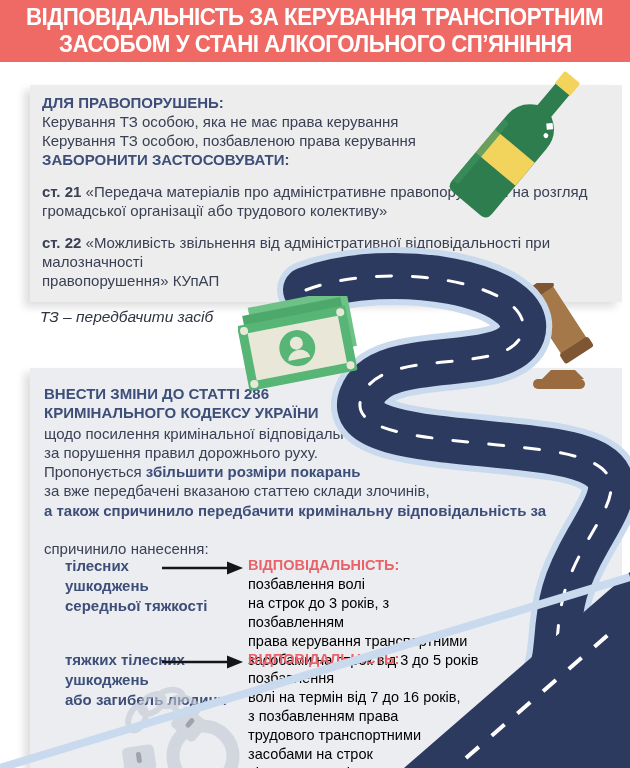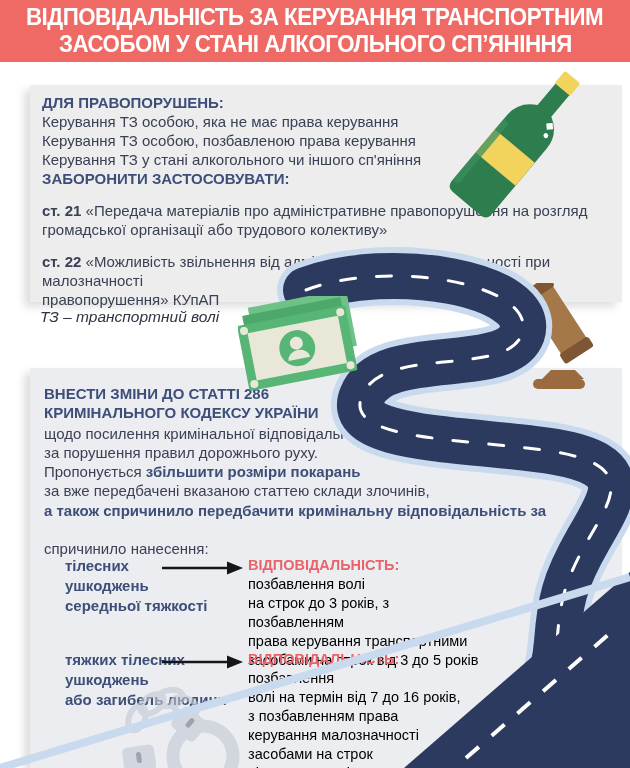--- a/index.html
+++ b/index.html
@@ -125,33 +125,32 @@
       <rect x="-16" y="-12" width="32" height="26" rx="5" fill="#c3cad4"></rect>
       <rect x="-2.5" y="-6" width="5" height="11" rx="2.5" fill="#6b7280"></rect>
     </g>
     <circle cx="50" cy="132" r="28" fill="none" stroke="#c3cad4" stroke-width="13"></circle>
   </svg>
 
   <div class="panel panel1">
     <div class="t navy">ДЛЯ ПРАВОПОРУШЕНЬ:</div>
     <div class="t">Керування ТЗ особою, яка не має права керування</div>
     <div class="t">Керування ТЗ особою, позбавленою права керування</div>
-    <div class="t">Керування ТЗ у стані алкогольного чи іншого сп'яніння</div>
     <div class="t navy">ЗАБОРОНИТИ ЗАСТОСОВУВАТИ:</div>
     <div class="art">
       <div class="t"><span class="b">ст. 21</span><span> «Передача матеріалів про адміністративне правопорушення на розгляд</span></div>
       <div class="t">громадської організації або трудового колективу»</div>
     </div>
     <div class="art">
       <div class="t"><span class="b">ст. 22</span><span> «Можливість звільнення від адміністративної відповідальності при малозначності</span></div>
       <div class="t">правопорушення» КУпАП</div>
     </div>
   </div>
 
-  <div class="note">ТЗ – транспортний волі</div>
+  <div class="note">ТЗ – передбачити засіб</div>
 
   <div class="panel panel2">
     <div class="p2-line t navy" style="top:16px;">ВНЕСТИ ЗМІНИ ДО СТАТТІ 286</div>
     <div class="p2-line t navy" style="top:35px;">КРИМІНАЛЬНОГО КОДЕКСУ УКРАЇНИ</div>
     <div class="p2-line t" style="top:56px;">щодо посилення кримінальної відповідальності</div>
     <div class="p2-line t" style="top:75px;">за порушення правил дорожнього руху.</div>
     <div class="p2-line t" style="top:94px;"><span>Пропонується </span><span class="navy">збільшити розміри покарань</span></div>
     <div class="p2-line t" style="top:113px;">за вже передбачені вказаною статтею склади злочинів,</div>
     <div class="p2-line t navy" style="top:133px;">а також спричинило передбачити кримінальну відповідальність за</div>
     <div class="p2-line t" style="top:171px;">спричинило нанесення:</div>
@@ -185,20 +184,20 @@
       <div class="arrow-wrap">
         <svg width="82" height="14" viewBox="0 0 82 14">
             <line x1="0" y1="7" x2="66" y2="7" stroke="#15161a" stroke-width="2.6"></line>
             <polygon points="65,0.5 81,7 65,13.5" fill="#15161a"></polygon>
           </svg>
       </div>
       <div class="resp">
         <div><span class="red">ВІДПОВІДАЛЬНІСТЬ:</span><span> позбавлення</span></div>
         <div>волі на термін від 7 до 16 років,</div>
         <div>з позбавленням права</div>
-        <div>керування малозначності</div>
+        <div>трудового транспортними</div>
         <div>засобами на строк</div>
         <div>від 5 до 10 років</div>
       </div>
     </div>
   </div>
 
 </div>
 
 </body></html>

